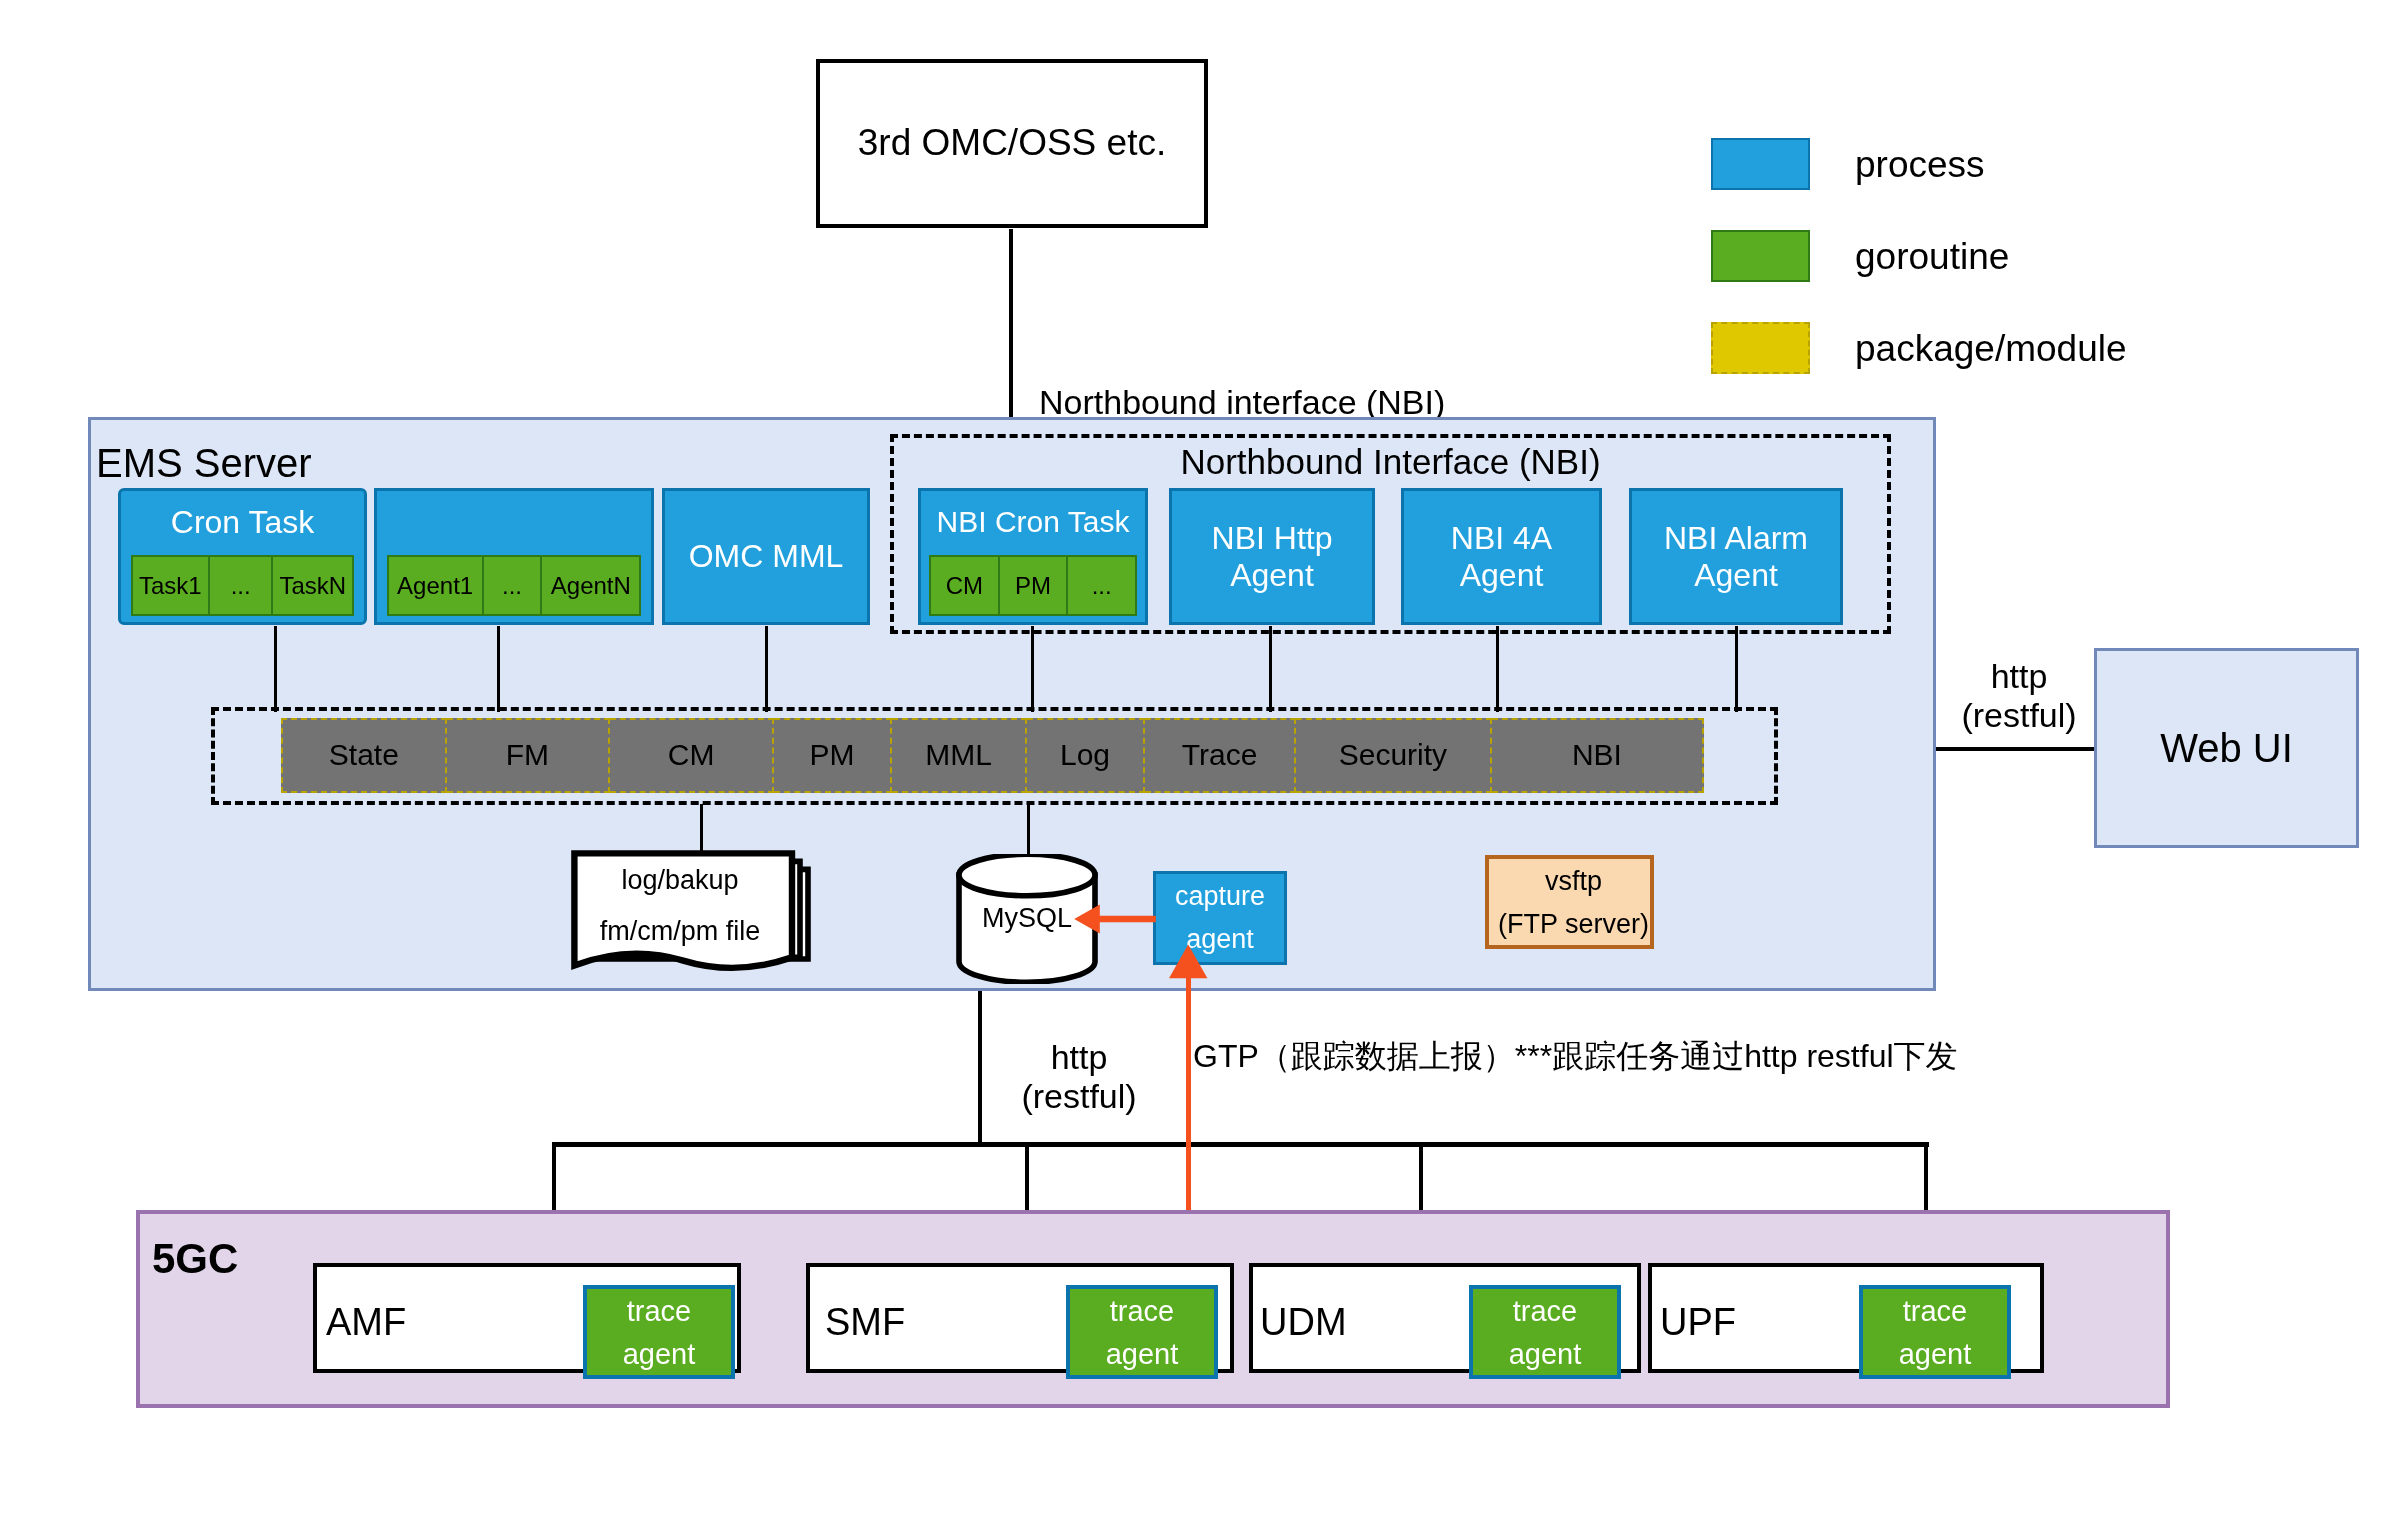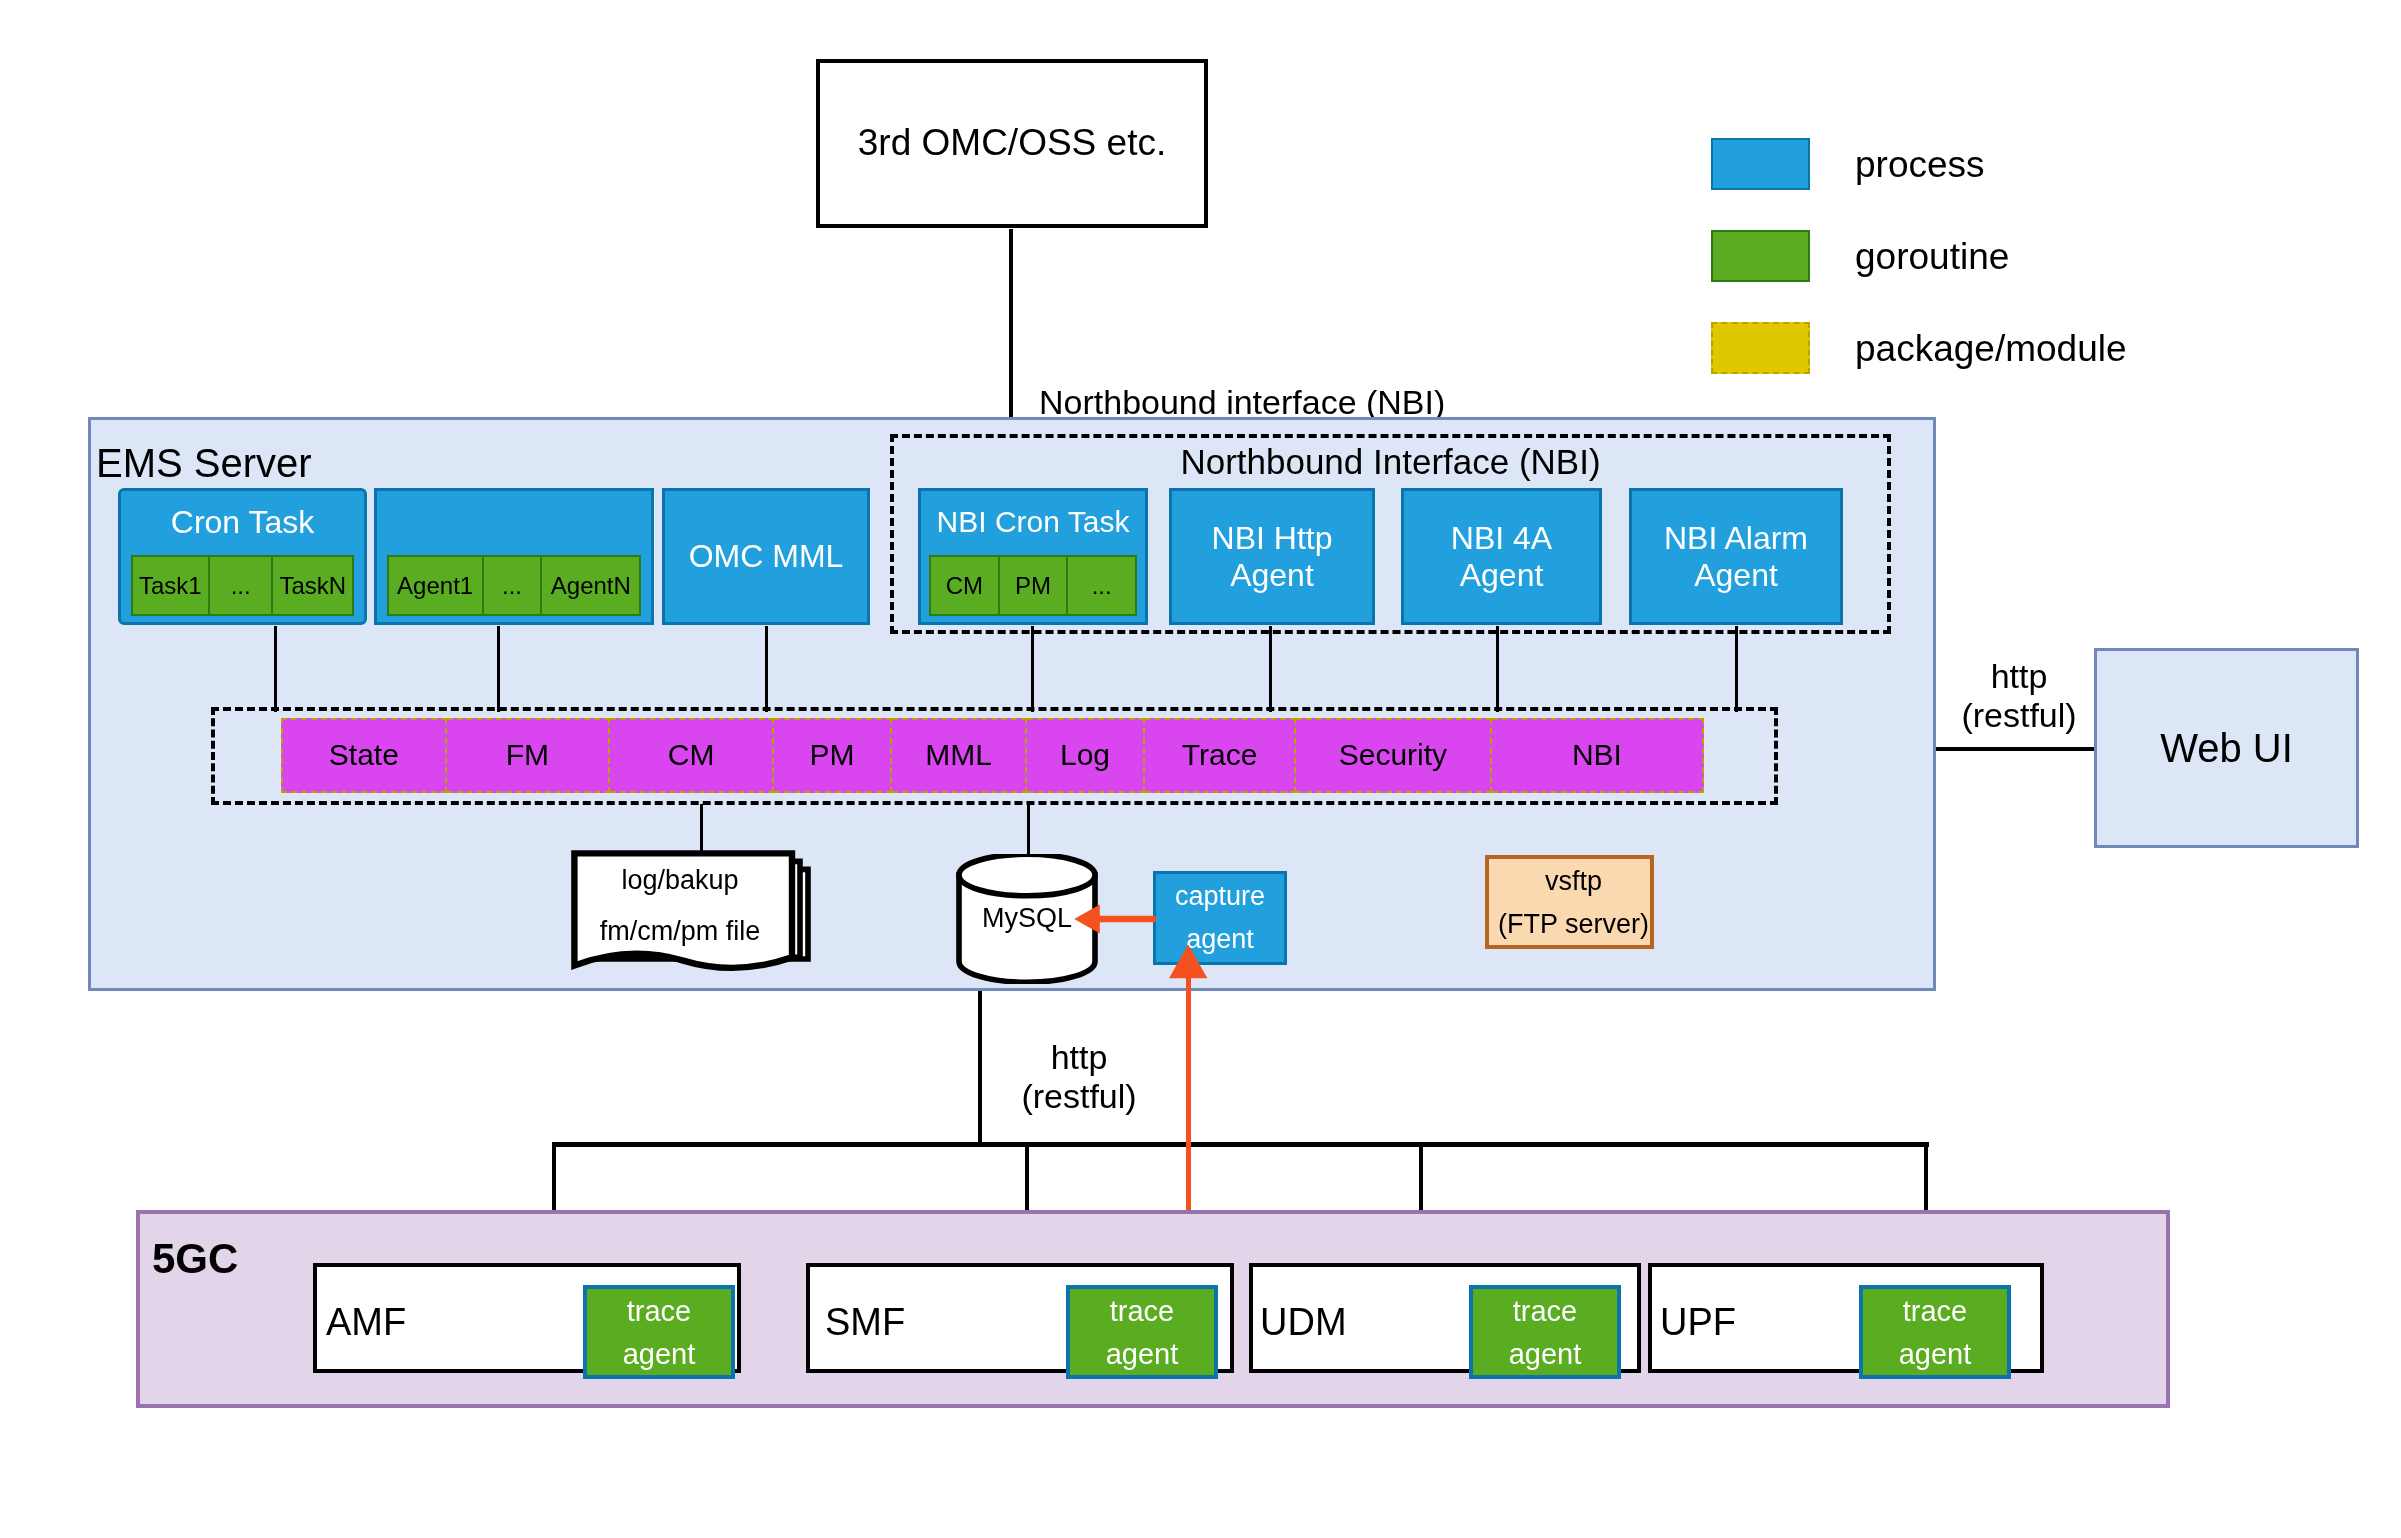--- a/index.html
+++ b/index.html
@@ -11,21 +11,21 @@
   
   .ems-box{background:#dce6f7;border:3.2px solid #7089b8;}
   .gc-box{background:#e2d4e9;border:4px solid #9a72ad;}
   .plainbox{background:#ffffff;border:4px solid #000000;}
 
   
   .proc{background:#21a0dd;border:3.2px solid #0b74ad;color:#ffffff;}
   
   .goro{background:#5aad21;border:2.4px solid #2f7a16;color:#000000;}
   
-  .pkg{background:#d946ef;border:2.4px dashed #b8a300;color:#000000;}
+  .pkg{background:#737373;border:2.4px dashed #b8a300;color:#000000;}
   .dashbox{border:4px dashed #000000;background:transparent;}
 
   .orangebox{background:#fbd9b0;border:4px solid #b5651d;color:#000;padding-left:8px;}
 
   .line{background:#000000;}
   .oline{background:#f4511e;}
 
   .lbl{white-space:pre;}
 
   .nf-box{background:#ffffff;border:4px solid #000000;}
@@ -179,20 +179,21 @@
   <div class="abs line" style="left:552px;top:1142px;width:4px;height:144px;"></div>
   <div class="abs line" style="left:1025px;top:1142px;width:4px;height:144px;"></div>
   <div class="abs line" style="left:1419px;top:1142px;width:4px;height:144px;"></div>
   <div class="abs line" style="left:1924px;top:1142px;width:4px;height:144px;"></div>
 
   <div class="abs lbl ctr" style="left:999px;top:1030px;width:160px;height:94px;flex-direction:column;font-size:34px;">
     <div>http</div>
     <div>(restful)</div>
   </div>
 
+  <div class="abs lbl" style="left:1193px;top:1035px;font-size:32px;white-space:nowrap;">GTP（跟踪数据上报）***跟踪任务通过http restful下发</div>
 
   <div class="abs oline" style="left:1186px;top:966px;width:4.8px;height:250px;"></div>
   <svg class="abs" style="left:1161px;top:943px;width:56px;height:48px;" viewBox="0 0 70 60">
     <polygon points="34,2 58,44 10,44" fill="#f4511e"></polygon>
   </svg>
 
   <div class="abs oline" style="left:702px;top:1214px;width:1276px;height:4.8px;"></div>
 
   <div class="abs oline" style="left:702px;top:1214px;width:4.8px;height:80px;"></div>
   <div class="abs oline" style="left:1186px;top:1214px;width:4.8px;height:80px;"></div>

